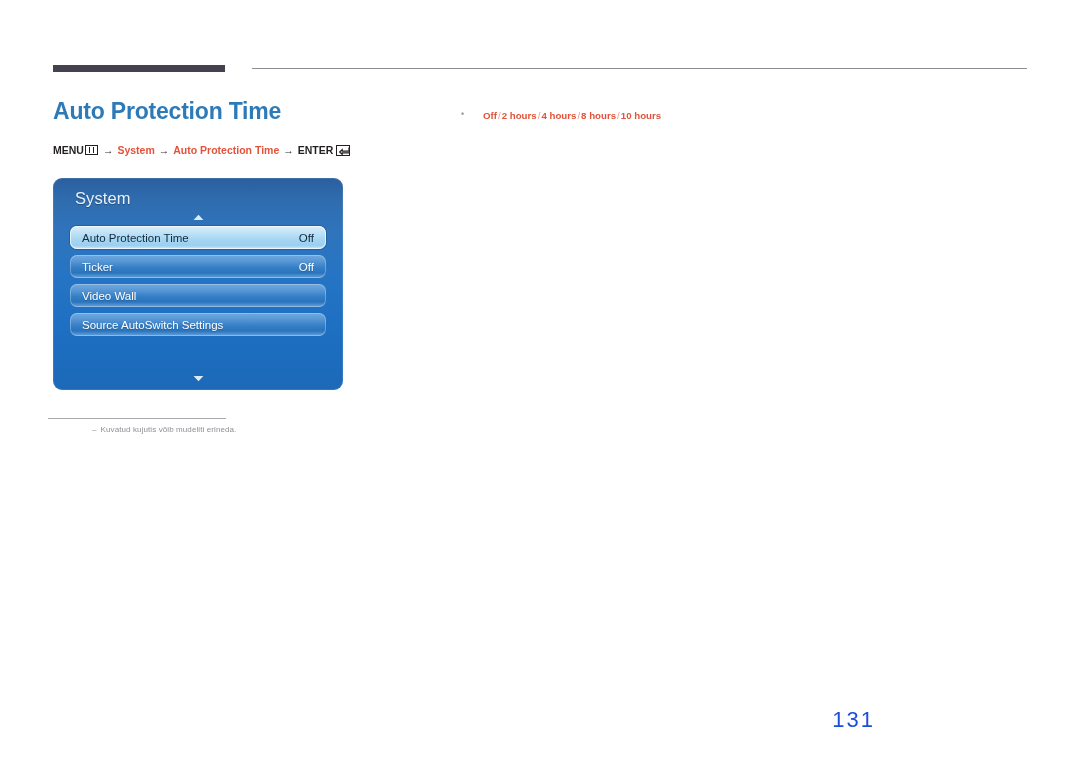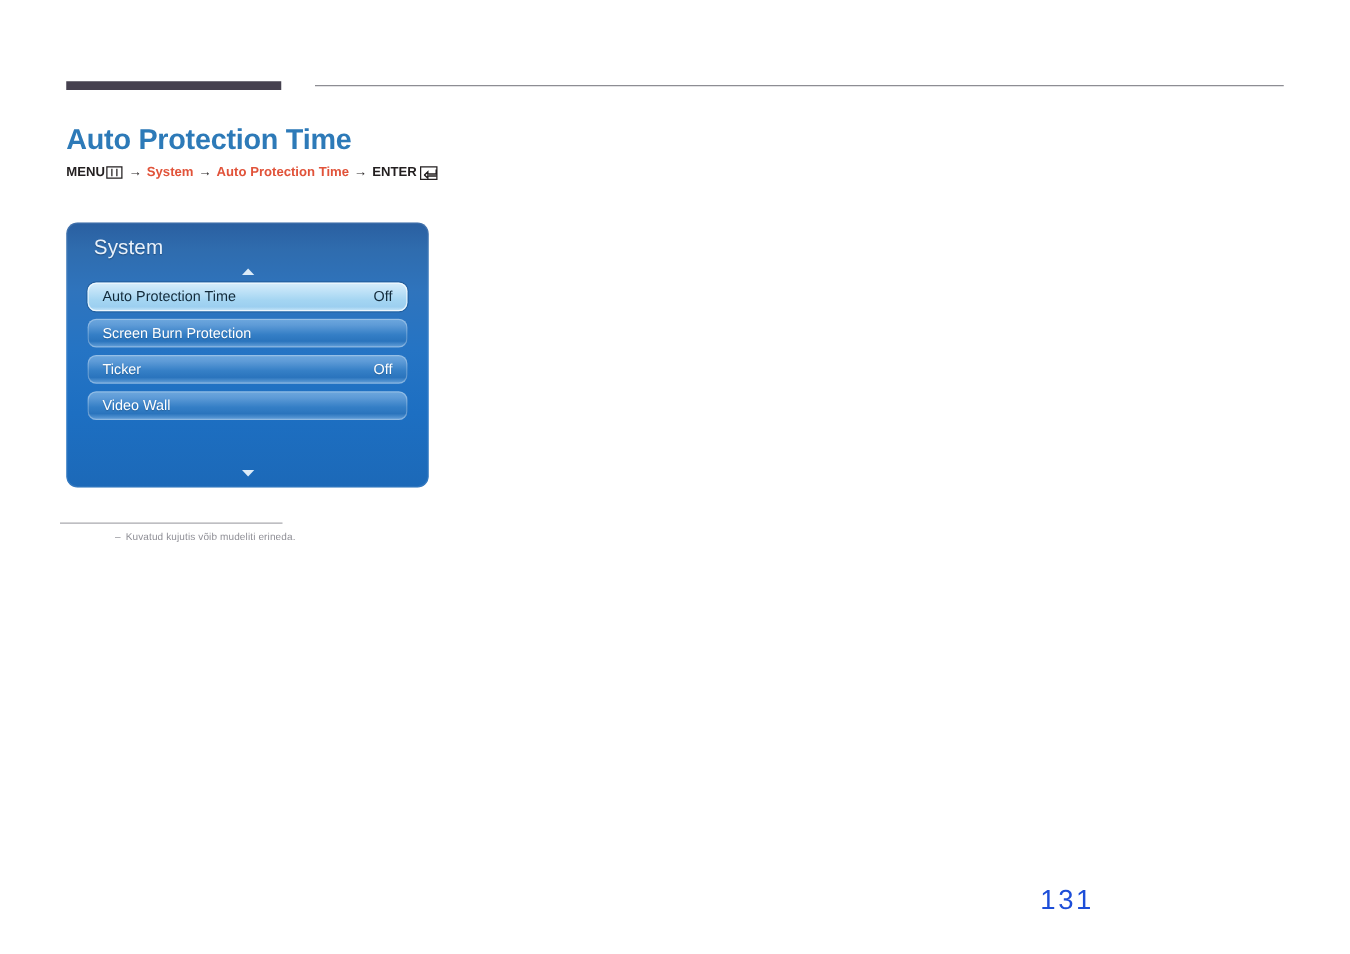--- a/index.html
+++ b/index.html
@@ -48,21 +48,21 @@
 
   .page-title {
     font-size: 23px;
     font-weight: bold;
     color: #2d7ab8;
     letter-spacing: -0.2px;
     line-height: 1.15;
   }
 
   .menu-path {
-    margin-top: 8px;
+    margin-top: 20px;
     font-size: 10.5px;
     font-weight: bold;
     color: #231f20;
     white-space: nowrap;
     display: flex;
     align-items: center;
     gap: 0px;
   }
   .menu-path .orange { color: #e1533a; }
   .menu-path .arrow { color: #231f20; padding: 0 4px; font-weight: normal; }
@@ -287,43 +287,48 @@
         <path d="M6.5 0.8 L11.4 6.0 H1.6 Z" fill="#dcebf8"></path>
       </svg>
     </div>
 
     <div class="osd-list">
       <div class="osd-row selected">
         <span class="label">Auto Protection Time</span>
         <span class="value">Off</span>
       </div>
       <div class="osd-row normal">
-        <span class="label">Screen Burn Protection</span>
-        <span class="value"></span>
-      </div>
-      <div class="osd-row normal">
         <span class="label">Ticker</span>
         <span class="value">Off</span>
       </div>
       <div class="osd-row normal">
         <span class="label">Video Wall</span>
         <span class="value"></span>
       </div>
+      <div class="osd-row normal">
+        <span class="label">Source AutoSwitch Settings</span>
+        <span class="value"></span>
+      </div>
     </div>
 
     <div class="osd-arrow-down">
       <svg width="13" height="7" viewBox="0 0 13 7" xmlns="http://www.w3.org/2000/svg">
         <path d="M6.5 6.2 L11.4 1.0 H1.6 Z" fill="#dcebf8"></path>
       </svg>
     </div>
   </div>
 
   <div class="footnote-rule"></div>
   <div class="footnote">
     <span class="dash">–</span><span>Kuvatud kujutis võib mudeliti erineda.</span>
   </div>
 
   <div class="right-col">
+    <ul class="option-list">
+      <li class="option-item">
+        <span>Off</span><span class="sep">/</span><span>2 hours</span><span class="sep">/</span><span>4 hours</span><span class="sep">/</span><span>8 hours</span><span class="sep">/</span><span>10 hours</span>
+      </li>
+    </ul>
   </div>
 
   <div class="page-number">131</div>
 
 </div>
 
 </body></html>

